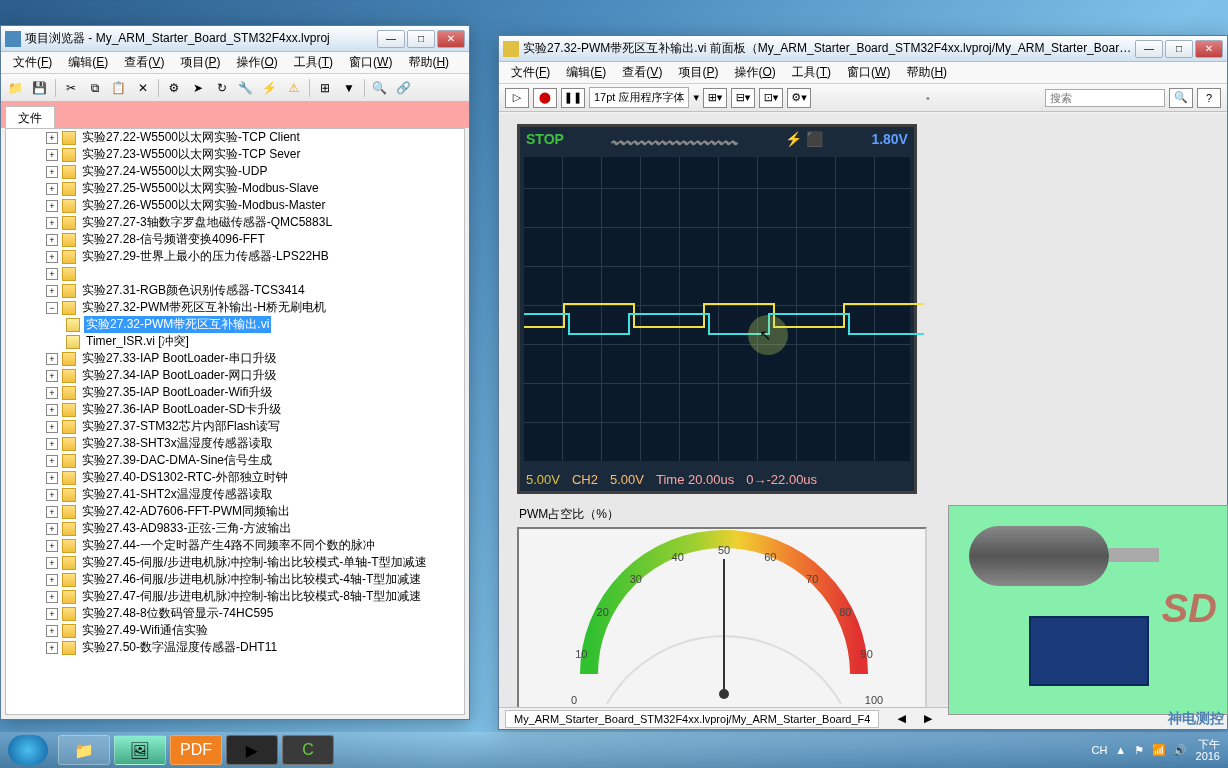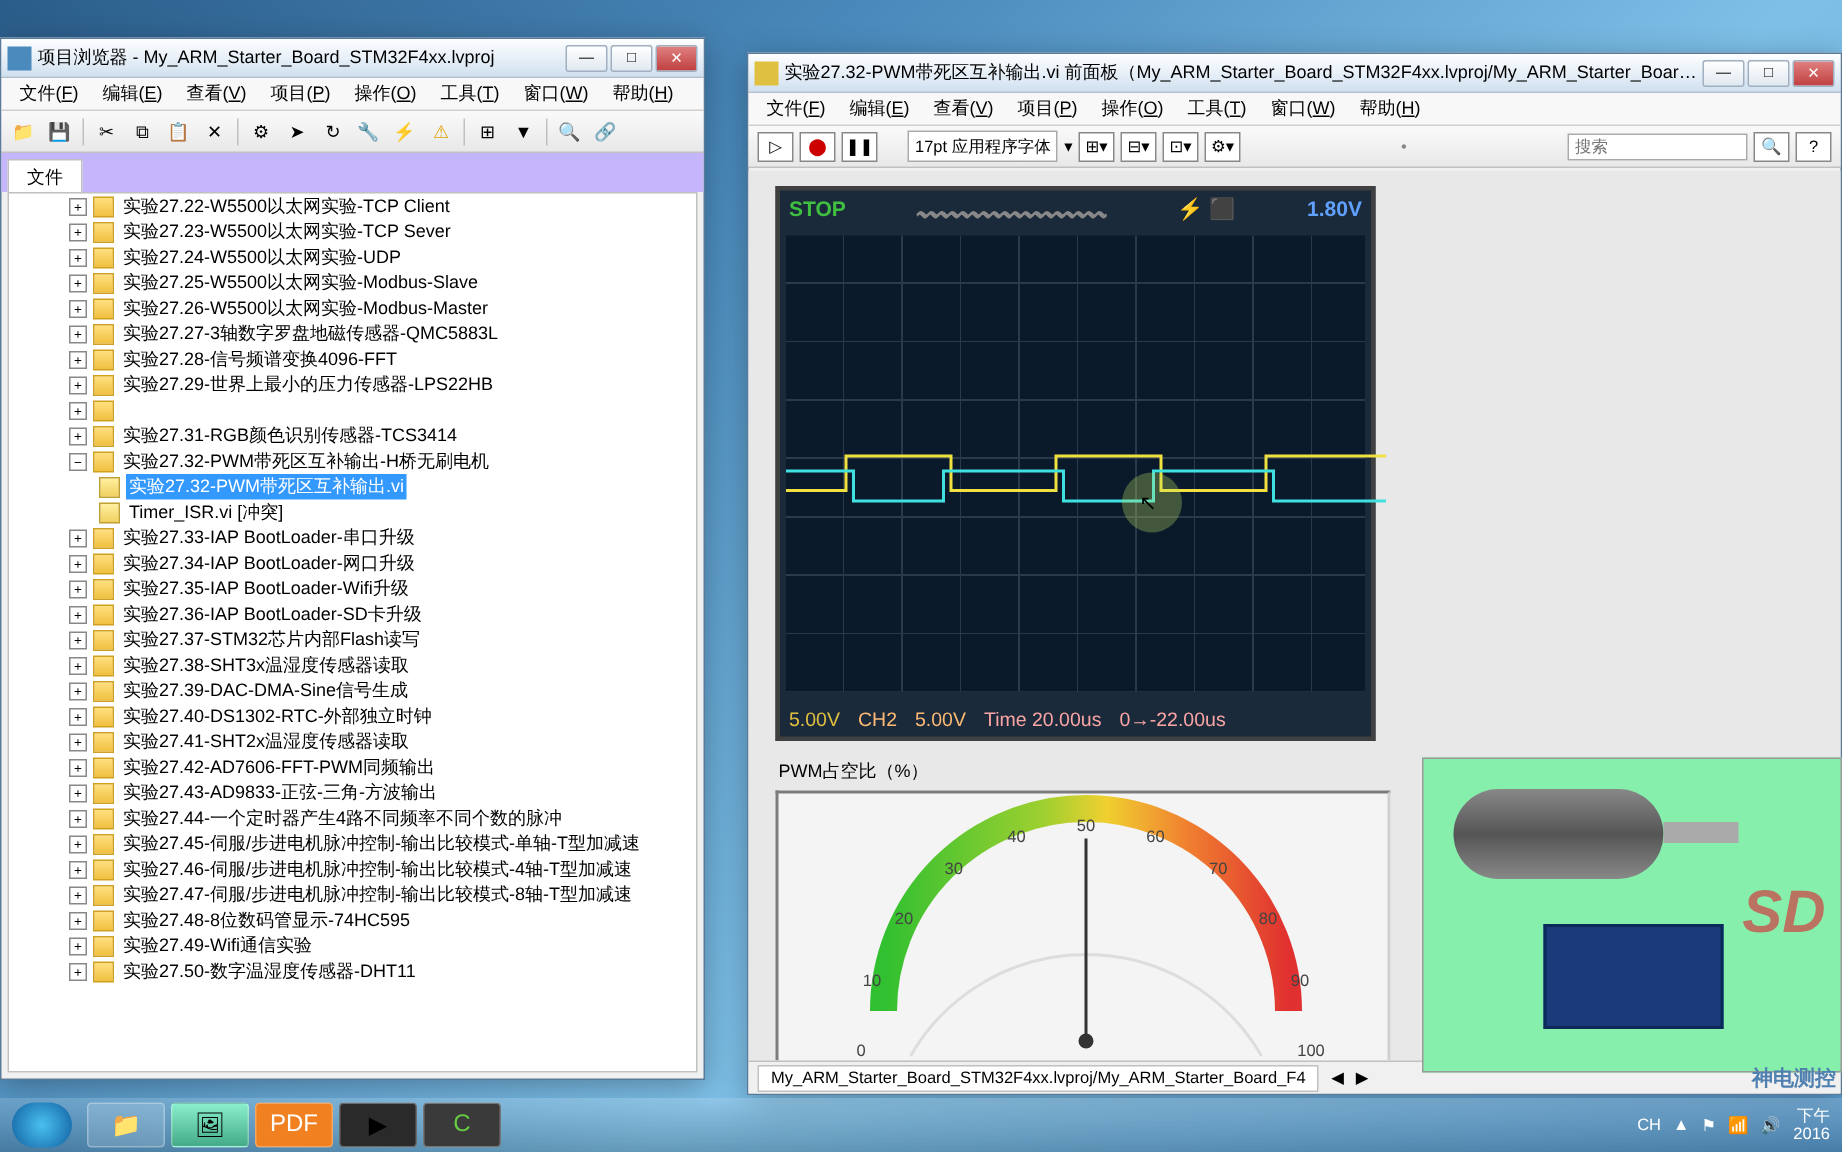--- a/index.html
+++ b/index.html
@@ -17,56 +17,56 @@
 .menubar { height: 22px; background: #f8f8f8; display: flex; align-items: center; padding: 0 4px; font-size: 12px; border-bottom: 1px solid #d0d0d0; }
 .menu-item { padding: 2px 8px; cursor: pointer; }
 .menu-item u { text-decoration: underline; }
 
 .toolbar { height: 28px; background: linear-gradient(180deg, #fafafa, #e8e8e8); display: flex; align-items: center; padding: 0 4px; gap: 2px; border-bottom: 1px solid #c0c0c0; }
 .tool-btn { width: 22px; height: 22px; border: 1px solid transparent; display: flex; align-items: center; justify-content: center; cursor: pointer; font-size: 12px; }
 .tool-sep { width: 1px; height: 18px; background: #c0c0c0; margin: 0 2px; }
 
 
 #win-project { left: 0; top: 25px; width: 470px; height: 695px; }
-.proj-tabs { height: 26px; padding: 4px 4px 0; background: #c4b5fd; }
+.proj-tabs { height: 26px; padding: 4px 4px 0; background: #fca5a5; }
 .proj-tab { display: inline-block; padding: 3px 12px; background: #fff; border: 1px solid #c0c0c0; border-bottom: none; font-size: 12px; cursor: pointer; }
 .tree-area { position: absolute; top: 102px; left: 4px; right: 4px; bottom: 4px; background: #fff; border: 1px solid #c0c0c0; overflow-y: auto; font-size: 12px; }
 .tree-item { display: flex; align-items: center; padding: 1px 0 1px 40px; height: 17px; white-space: nowrap; cursor: pointer; }
 .tree-item.sub { padding-left: 60px; }
 .tree-item .expander { width: 12px; height: 12px; border: 1px solid #888; display: inline-flex; align-items: center; justify-content: center; font-size: 9px; margin-right: 4px; background: #fff; }
 .tree-item .icon { width: 14px; height: 14px; margin-right: 4px; display: inline-block; }
 .icon-folder { background: linear-gradient(180deg, #ffe080, #f0c040); border: 1px solid #d0a020; }
 .icon-vi { background: linear-gradient(180deg, #fff0a0, #f0d060); border: 1px solid #c0a030; }
 .tree-item.selected span.label { background: #3399ff; color: white; }
 .tree-item .label { padding: 0 2px; }
 
 
 #win-panel { left: 498px; top: 35px; width: 730px; height: 695px; }
 .panel-toolbar2 { height: 28px; background: linear-gradient(180deg, #fafafa, #e8e8e8); display: flex; align-items: center; padding: 0 6px; gap: 4px; border-bottom: 1px solid #c0c0c0; font-size: 11px; }
 .run-btn { width: 24px; height: 20px; border: 1px solid #888; background: #fff; display: flex; align-items: center; justify-content: center; cursor: pointer; }
-.font-box { padding: 2px 4px; border: 1px solid #aaa; background: #fff; margin-left: 16px; }
+.font-box { padding: 2px 4px; border: 1px solid #aaa; background: #fff; }
 .search-box { margin-left: auto; width: 120px; height: 18px; border: 1px solid #aaa; padding: 0 4px; font-size: 11px; }
 
 .panel-body { position: absolute; top: 78px; left: 0; right: 0; bottom: 22px; background: #e8e8e8; padding: 10px; overflow: hidden; }
 
 .scope-img { width: 400px; height: 370px; border: 3px solid #404040; background: #1a2a3a; position: relative; margin-left: 8px; }
 .scope-top { position: absolute; top: 4px; left: 6px; right: 6px; display: flex; justify-content: space-between; color: #40c040; font-family: monospace; font-size: 14px; font-weight: bold; }
 .scope-top .volt { color: #60a0ff; }
 .scope-grid { position: absolute; top: 30px; left: 4px; right: 4px; bottom: 30px; background: #0a1a2a; }
 .scope-grid::before { content: ''; position: absolute; inset: 0; background-image: repeating-linear-gradient(0deg, transparent, transparent 38px, #2a3a4a 38px, #2a3a4a 39px), repeating-linear-gradient(90deg, transparent, transparent 38px, #2a3a4a 38px, #2a3a4a 39px); }
 .wave-yellow { position: absolute; top: 145px; left: 0; right: 0; height: 30px; }
 .wave-cyan { position: absolute; top: 155px; left: 0; right: 0; height: 25px; }
 .scope-bottom { position: absolute; bottom: 4px; left: 6px; right: 6px; display: flex; gap: 12px; color: #e0c040; font-family: monospace; font-size: 13px; }
 .scope-bottom .cyan { color: #fdba74; }
 .scope-bottom .orange { color: #fca5a5; }
 
 .gauge-label { font-size: 12px; margin: 12px 0 4px 10px; }
 .gauge-box { width: 410px; height: 185px; border: 2px inset #d0d0d0; background: #f4f4f4; margin-left: 8px; position: relative; overflow: hidden; }
 
-.statusbar { position: absolute; bottom: 0; left: 0; right: 0; height: 22px; background: #f0f0f0; border-top: 1px solid #c0c0c0; display: flex; align-items: center; font-size: 11px; padding: 0 6px; gap: 8px; }
+.statusbar { position: absolute; bottom: 0; left: 0; right: 0; height: 22px; background: #f0f0f0; border-top: 1px solid #c0c0c0; display: flex; align-items: center; font-size: 11px; padding: 0 6px; gap: 18px; }
 .statusbar .tab-btn { padding: 2px 8px; background: #fff; border: 1px solid #c0c0c0; }
 
 
 .taskbar { position: absolute; bottom: 0; left: 0; right: 0; height: 36px; background: linear-gradient(180deg, rgba(255,255,255,0.15), rgba(0,0,0,0.2)); backdrop-filter: blur(10px); display: flex; align-items: center; padding: 0 8px; }
 .start-orb { width: 40px; height: 30px; border-radius: 15px; background: radial-gradient(circle, #4ac0f0, #1060a0); margin-right: 8px; cursor: pointer; }
 .task-item { width: 52px; height: 30px; margin: 0 2px; border: 1px solid rgba(255,255,255,0.3); background: rgba(255,255,255,0.15); border-radius: 3px; cursor: pointer; display:flex; align-items:center; justify-content:center; font-size:16px; }
 .tray { margin-left: auto; display: flex; align-items: center; gap: 8px; color: #fff; font-size: 11px; }
 
 .side-photo { position: absolute; right: 0; top: 505px; width: 280px; height: 210px; background: #86efac; border: 1px solid #999; overflow:hidden; }
 .motor-body { position: absolute; left: 20px; top: 20px; width: 140px; height: 60px; background: linear-gradient(180deg, #888, #555, #888); border-radius: 30px; }

